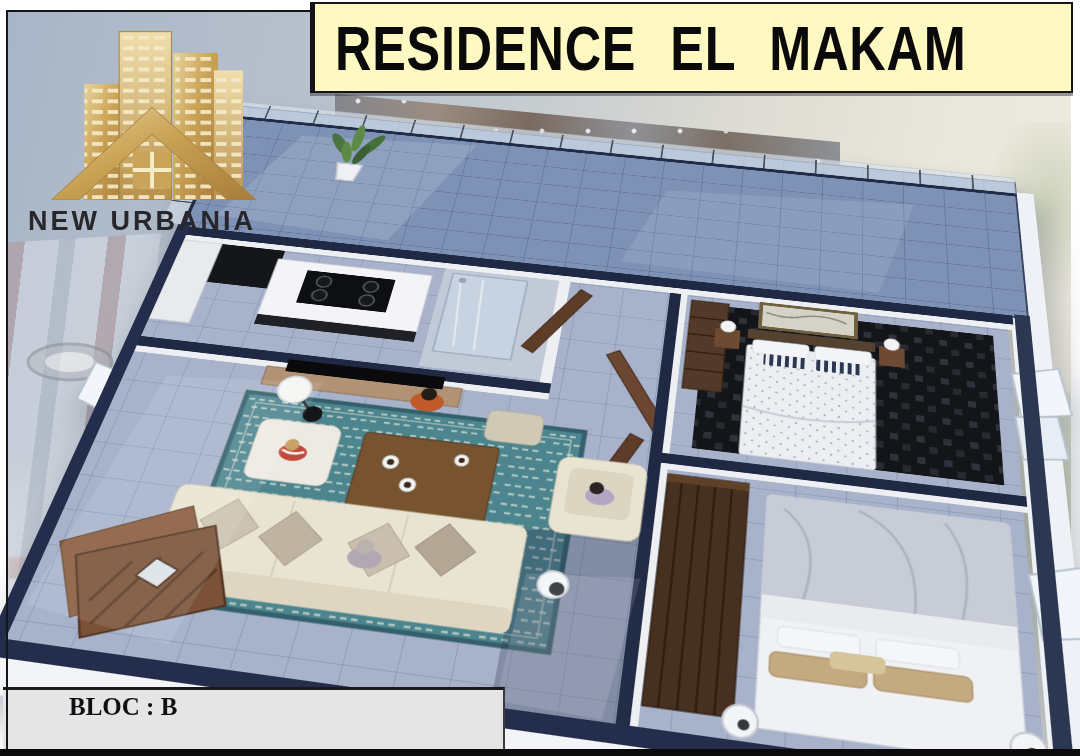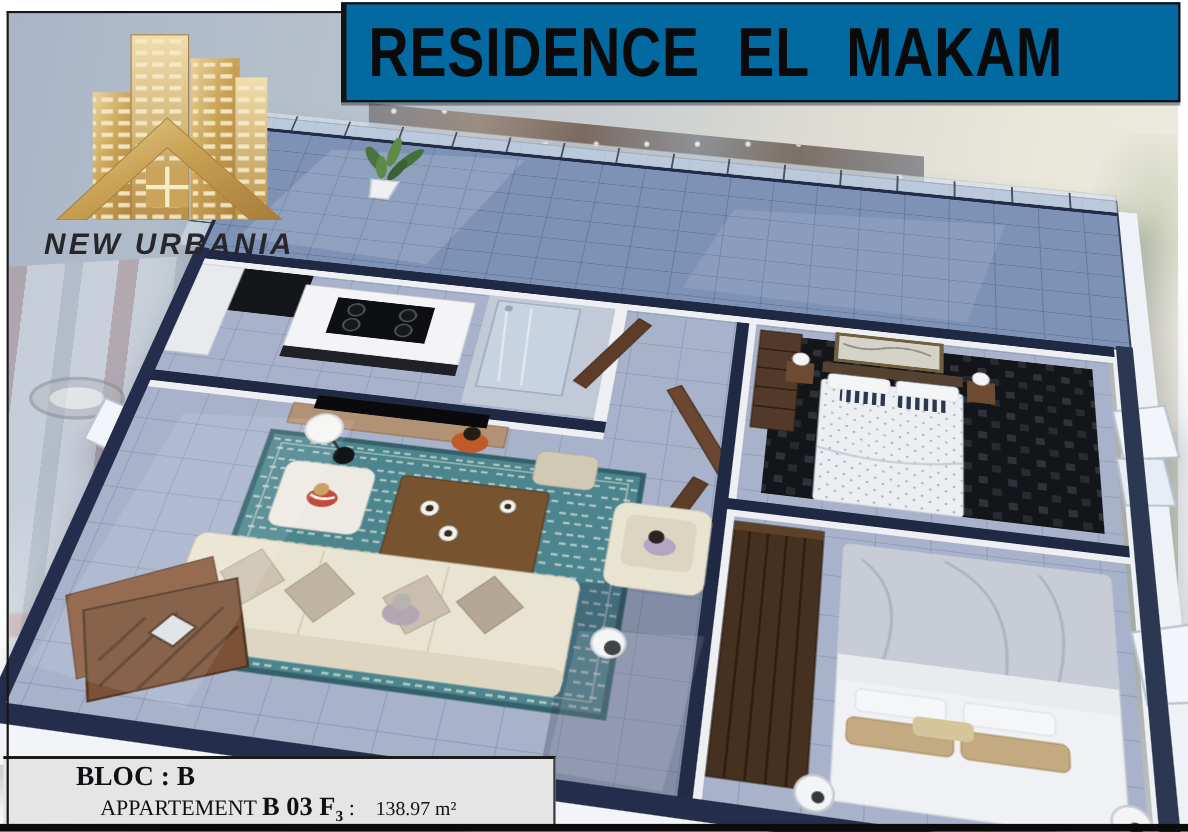--- a/index.html
+++ b/index.html
@@ -34,27 +34,27 @@
     background-size:46px 30px; }
 
   
   .scene { position:absolute; left:48px; top:48px; width:1000px; height:700px; z-index:2;
     perspective:1500px; perspective-origin:50% 30%; }
   .plan { position:absolute; left:28px; top:-52px; width:980px; height:800px; overflow:visible;
     transform:rotateX(44deg) rotateZ(8.5deg); transform-origin:50% 52%;
     filter:drop-shadow(10px 22px 18px rgba(35,45,70,.28)); }
 
   
-  .logo { position:absolute; left:28px; top:22px; width:252px; z-index:4; text-align:center;font-style:italic; }
+  .logo { position:absolute; left:28px; top:22px; width:252px; z-index:4; text-align:left; }
   .logo-name { font-size:27px; font-weight:bold; letter-spacing:3px; color:#27272b; margin-top:2px; }
   .logo-tag { font-size:12px; font-weight:bold; letter-spacing:2px; color:#1d1d20; margin-top:4px; }
 
   
   .banner { position:absolute; left:310px; top:2px; width:763px; height:91px; z-index:5;
-    background:#0369a1; border:2px solid #141414; border-left-width:5px;
+    background:#fef9c3; border:2px solid #141414; border-left-width:5px;
     box-shadow:0 3px 0 rgba(45,45,50,.45); display:flex; align-items:center; padding-left:20px; }
   .banner-title { display:inline-block; transform:scaleX(.8); transform-origin:left center;
     font-size:63px; font-weight:800; color:#0a0a0a; letter-spacing:1px; word-spacing:24px; white-space:nowrap; }
 
   
   .footer-box { position:absolute; left:3px; top:687px; width:502px; height:62px; z-index:8;
     background:#e5e5e5; border-top:3px solid #1a1a1a; border-right:2px solid #3a3a3a;
     font-family:"Liberation Serif", serif; color:#101014; }
   .footer-line1 { display:flex; padding:3px 0 0 66px; font-size:25px; font-weight:bold; }
   .footer-line2 { text-align:center; font-size:20px; margin-top:0px; }
@@ -349,23 +349,18 @@
   </div>
 
   <div class="banner">
     <span class="banner-title">RESIDENCE EL MAKAM</span>
   </div>
 
   <div class="footer-box">
     <div class="footer-line1">
       <span>BLOC :  B</span>
     </div>
-    <div class="footer-line2">
-      <span>APPARTEMENT </span>
-      <span class="b">B 03  F</span><sub>3</sub><span> :</span>
-      <span class="area">138.97 m²</span>
-    </div>
   </div>
 
   <div class="frame-left"></div>
   <div class="frame-top"></div>
   <div class="bottom-band"></div>
 </div>
 
 </body></html>

